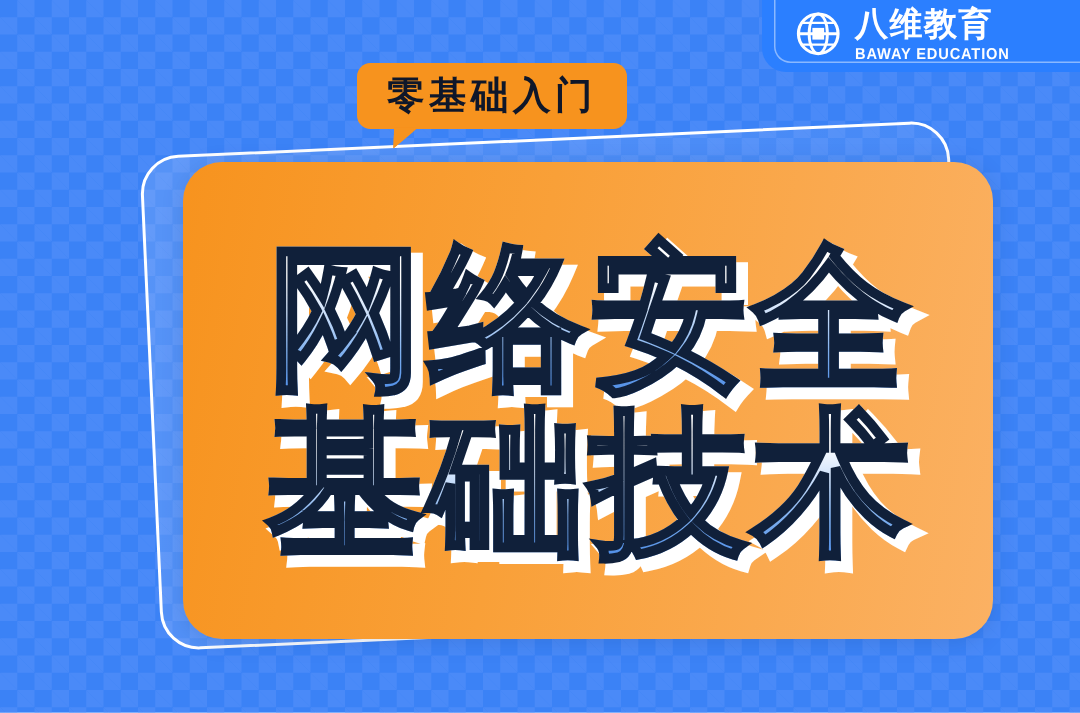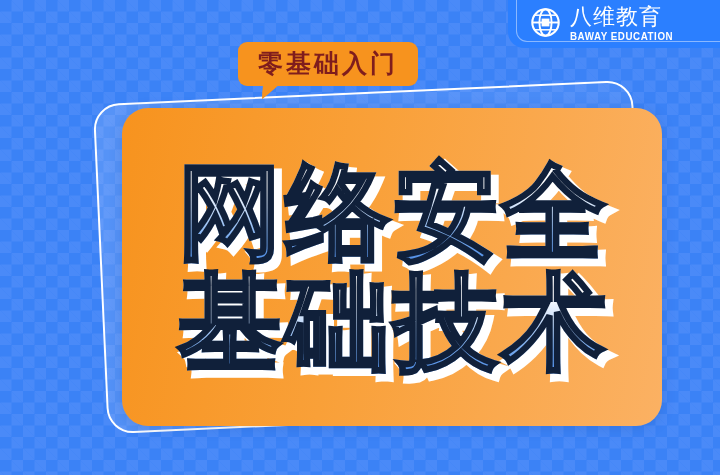--- a/index.html
+++ b/index.html
@@ -39,21 +39,21 @@
     position:absolute;
     left:8px; top:8px; right:8px; bottom:6px;
     border-left:1.5px solid rgba(255,255,255,.45);
     border-bottom:1.5px solid rgba(255,255,255,.45);
     border-bottom-left-radius:11px;
     pointer-events:none;
   }
   .globe-icon{ flex:0 0 auto; margin-right:9px; }
   .brand-text{ display:flex; flex-direction:column; line-height:1; }
   .brand-cn{
-    color:#fff; font-size:22px; font-weight:normal;
+    color:#fff; font-size:22px; font-weight:bold;
     letter-spacing:1px;
     font-family:"DejaVu Sans", sans-serif;
     white-space:nowrap;
   }
   .brand-en{
     color:#fff; font-size:10.5px; font-weight:bold;
     letter-spacing:.6px; margin-top:3px;
     transform:scaleX(.93); transform-origin:left center;
     white-space:nowrap;
     font-family:"Liberation Sans", sans-serif;
@@ -62,21 +62,21 @@
   
   #tag-badge{
     position:absolute;
     left:238px; top:42px;
     background:#F7931E;
     border-radius:9px;
     padding:9px 20px 10px 20px;
     z-index:7;
   }
   #tag-badge .tag-label{
-    color:#7f1d1d; font-size:25px; font-weight:bold;
+    color:#0f172a; font-size:25px; font-weight:bold;
     letter-spacing:3px; line-height:1;
     white-space:nowrap;
     font-family:"DejaVu Sans", sans-serif;
   }
   #tag-badge::after{
     content:"";
     position:absolute;
     left:24px; bottom:-13px;
     width:0; height:0;
     border-left:13px solid #F7931E;

